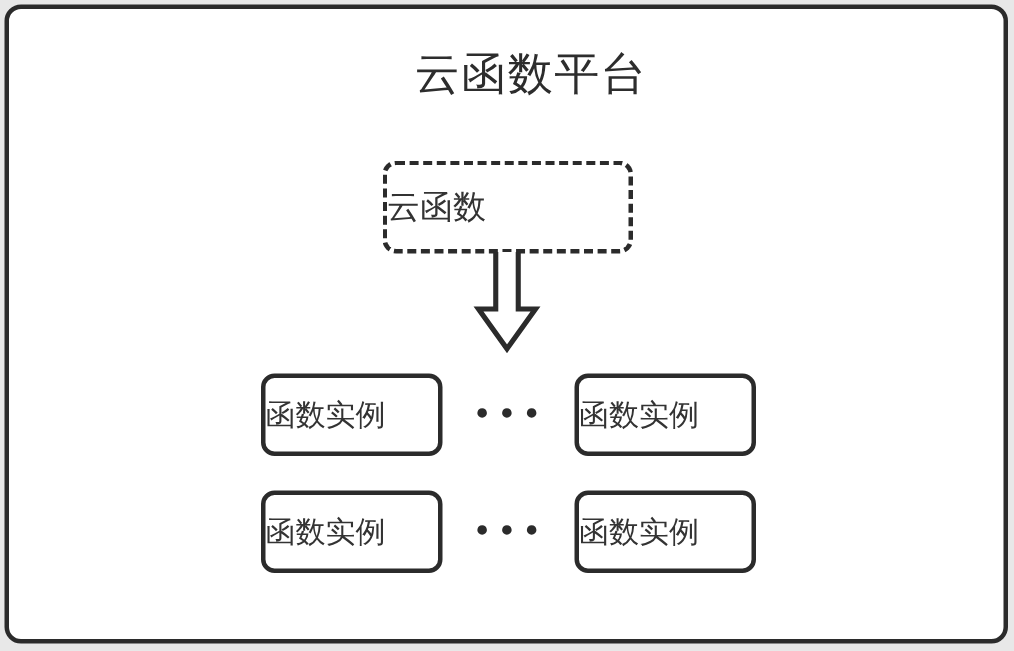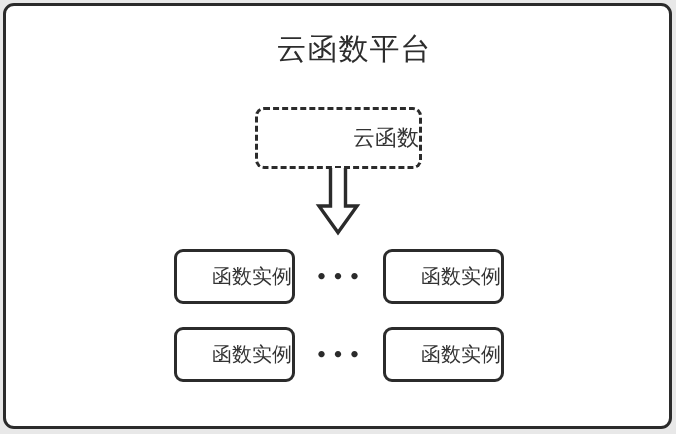--- a/index.html
+++ b/index.html
@@ -41,40 +41,40 @@
     left: 255px;
     top: 107px;
     width: 167px;
     height: 62px;
     box-sizing: border-box;
     border: 3px dashed #2b2b2b;
     border-radius: 9px;
     background: #ffffff;
     display: flex;
     align-items: center;
-    justify-content: flex-end;
+    justify-content: flex-start;
     font-size: 22px;
     color: #333333;
   }
   .arrow {
     position: absolute;
     left: 315px;
     top: 168px;
   }
   .inst {
     position: absolute;
     width: 121px;
     height: 55px;
     box-sizing: border-box;
     border: 3px solid #2b2b2b;
     border-radius: 9px;
     background: #ffffff;
     display: flex;
     align-items: center;
-    justify-content: flex-end;
+    justify-content: flex-start;
     font-size: 20px;
     color: #333333;
   }
   .inst.r1c1 { left: 174px; top: 249px; }
   .inst.r1c2 { left: 383px; top: 249px; }
   .inst.r2c1 { left: 174px; top: 327px; }
   .inst.r2c2 { left: 383px; top: 327px; }
   .dots {
     position: absolute;
     left: 0;

